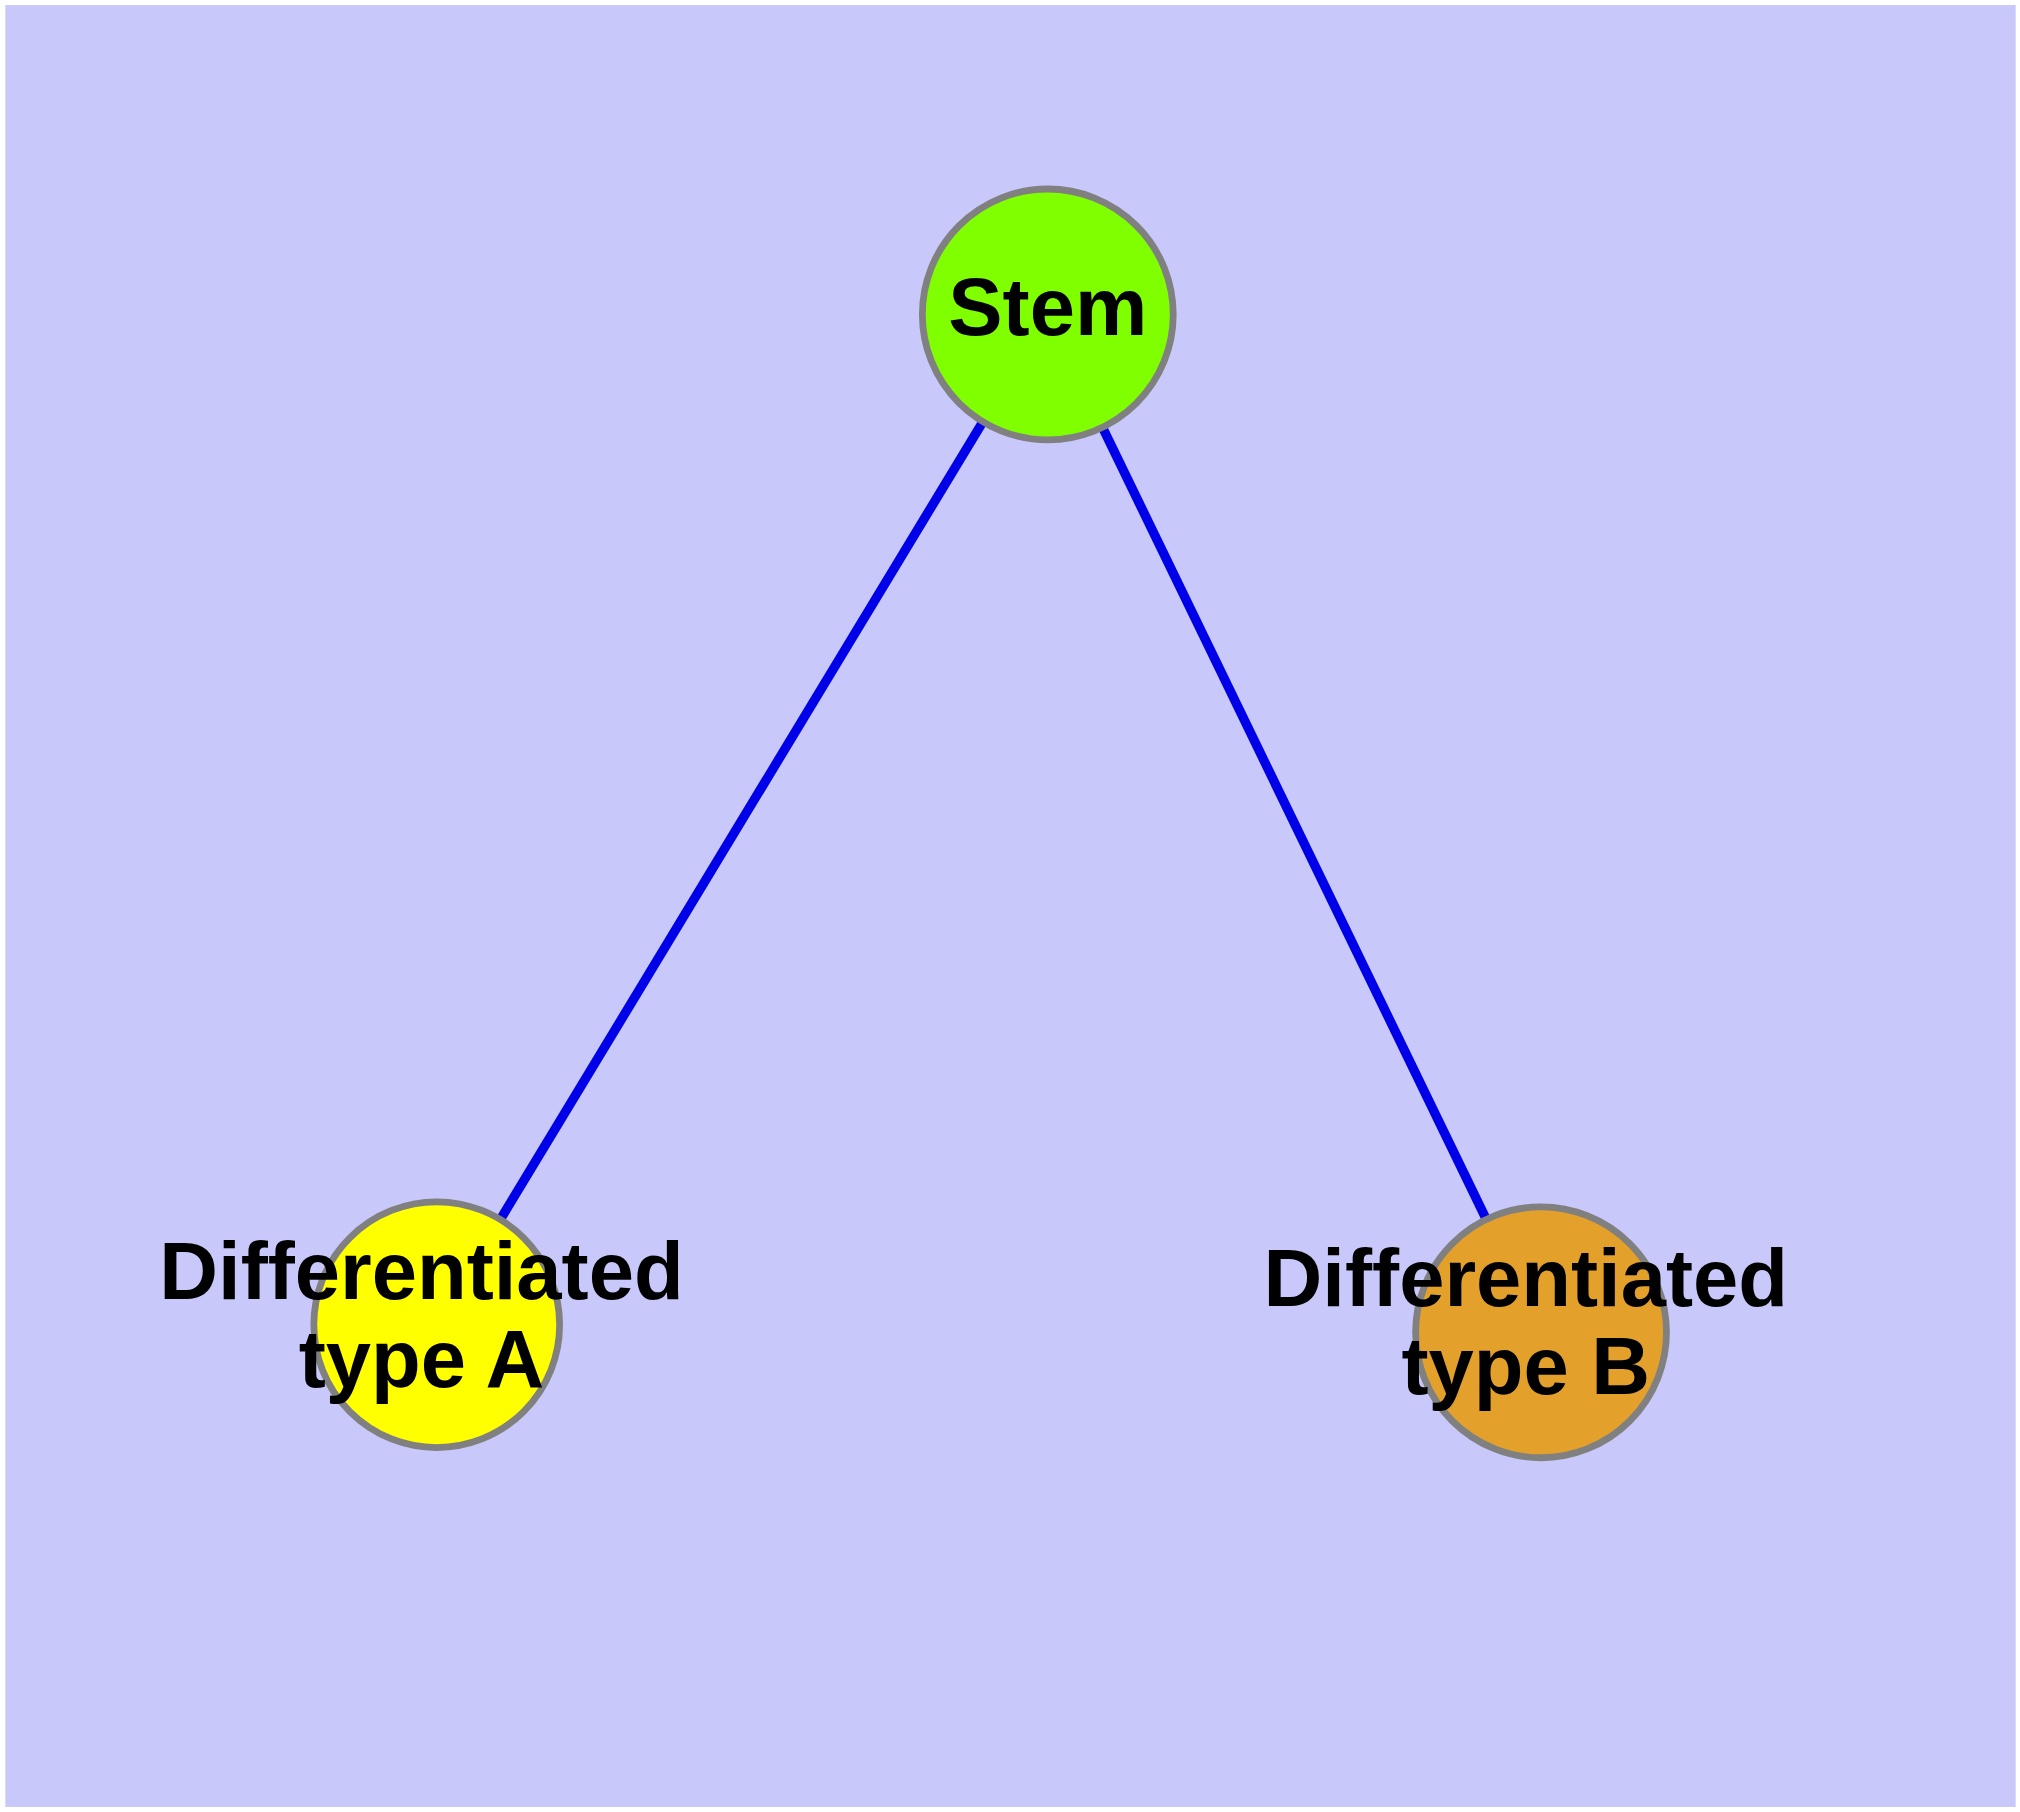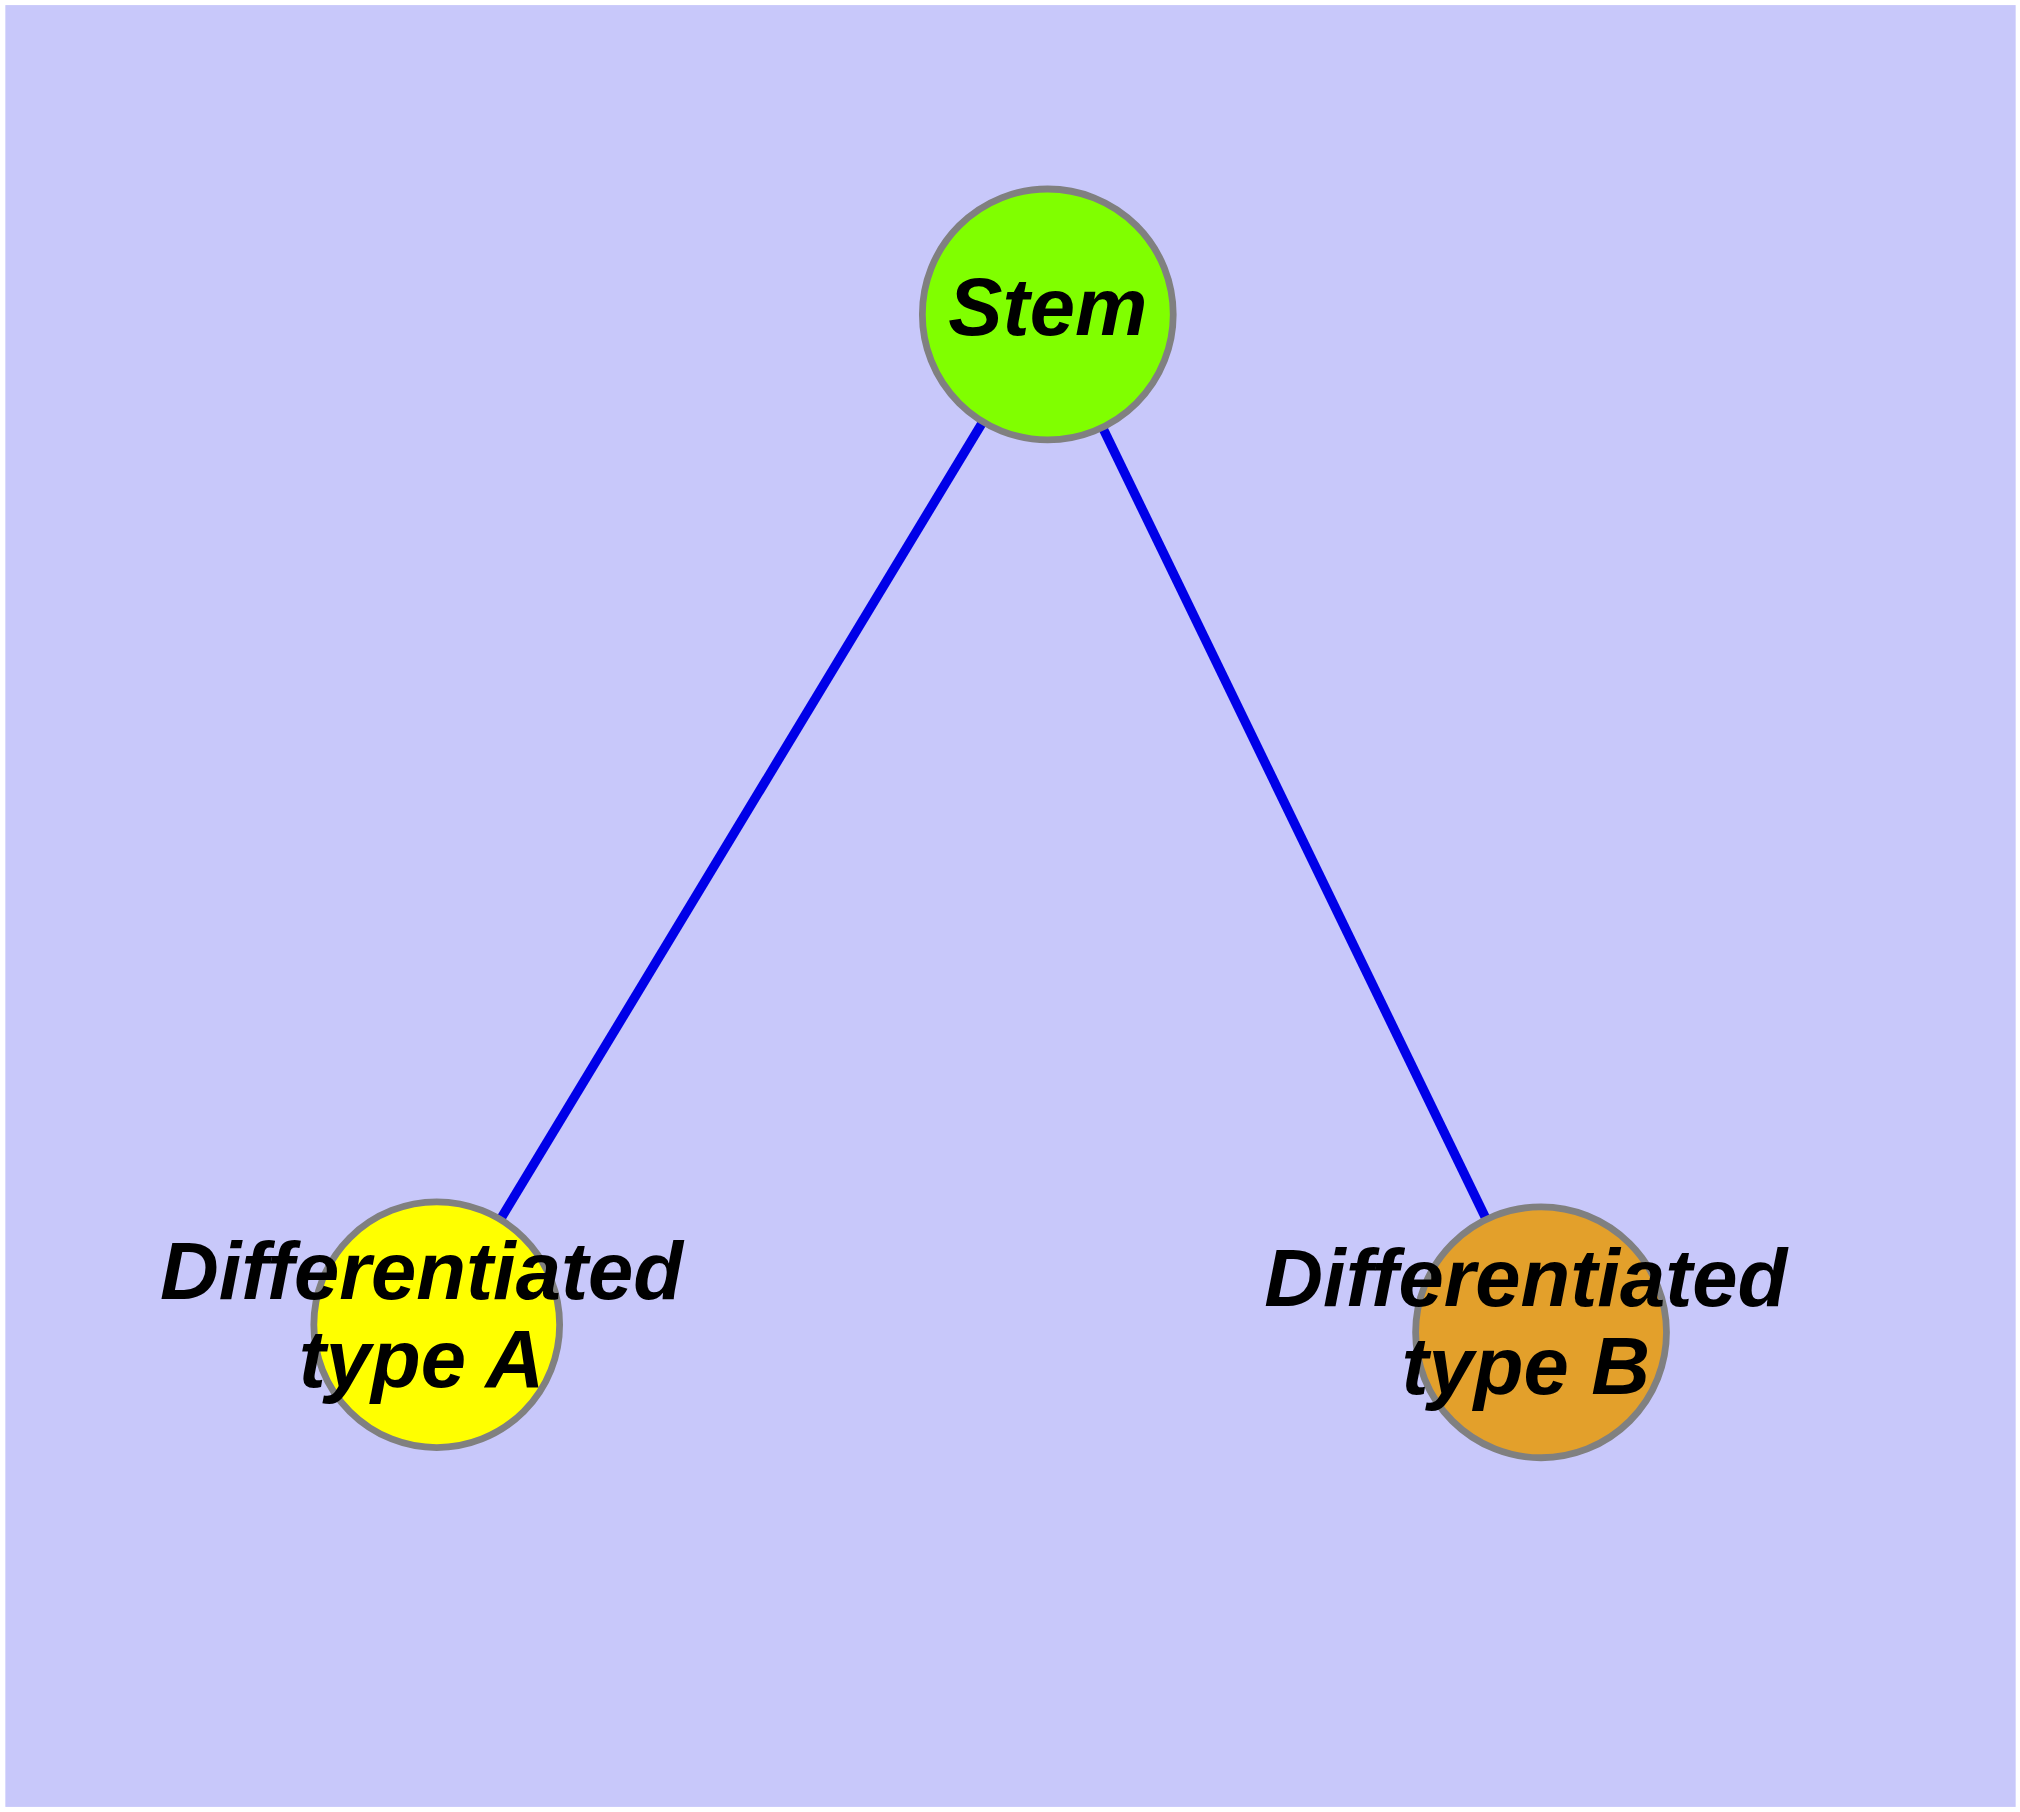--- a/index.html
+++ b/index.html
@@ -11,21 +11,20 @@
     width: 2021px;
     height: 1812px;
     overflow: hidden;
     font-family: "Liberation Sans", sans-serif;
   }
   #graph-canvas {
     position: relative;
     width: 2021px;
     height: 1812px;
     background: #ffffff;
-    font-style: italic;
   }
   #graph-svg {
     position: absolute;
     left: 0;
     top: 0;
     width: 2021px;
     height: 1812px;
     display: block;
   }
   .node-label {

